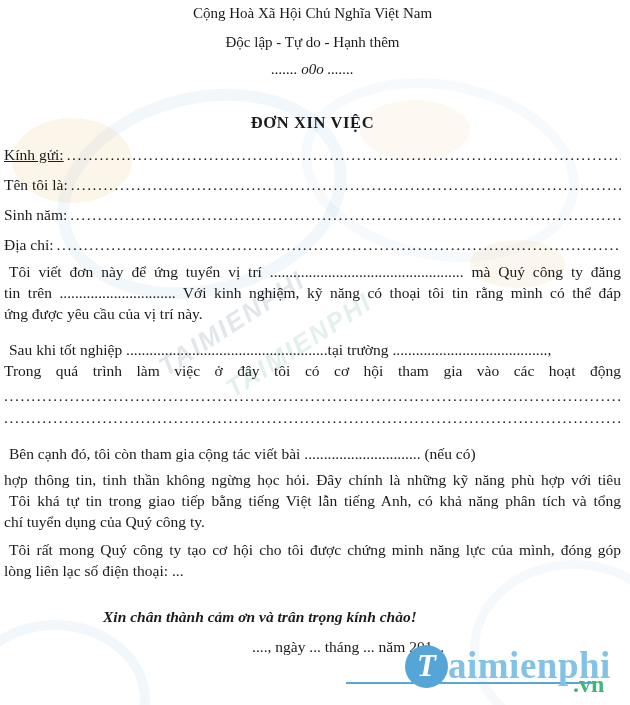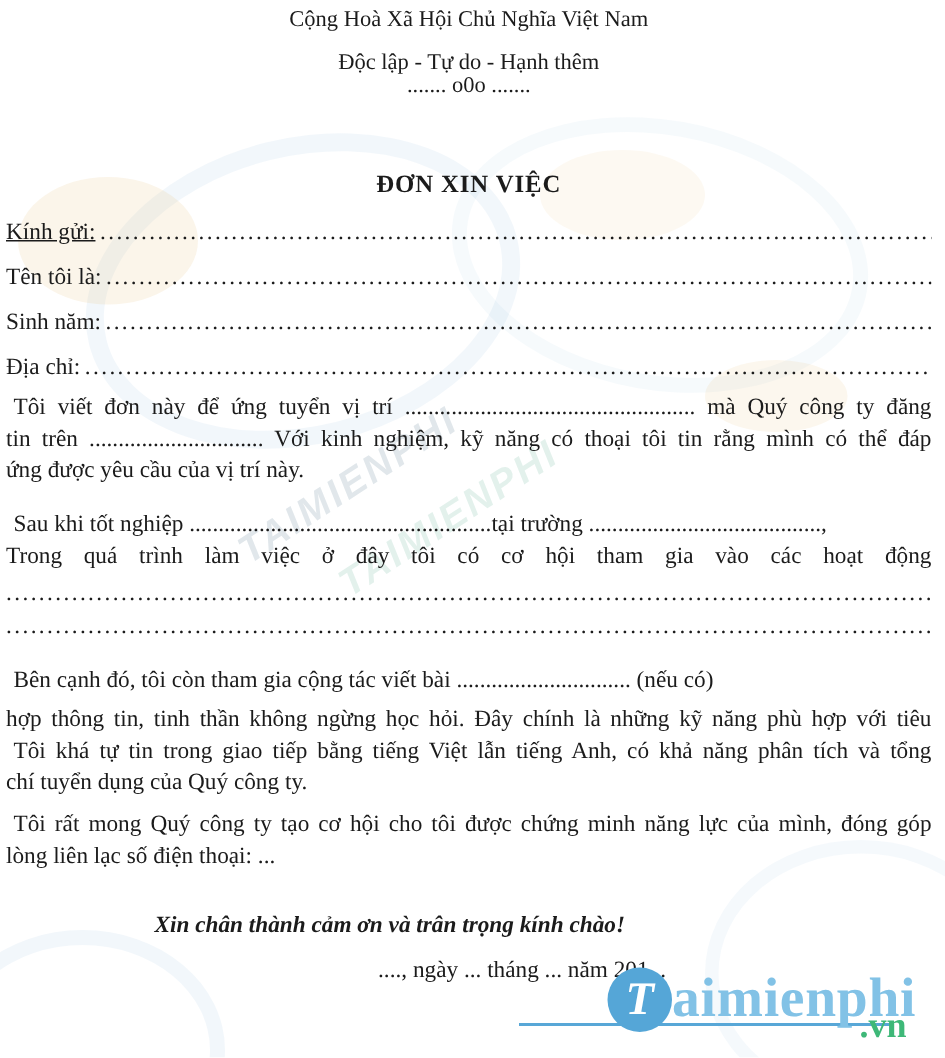--- a/index.html
+++ b/index.html
@@ -61,21 +61,21 @@
   <div class="wm ring wm-ring3"></div>
   <div class="wm ring wm-ring4"></div>
   <div class="wm wm-blob wm-blob1"></div>
   <div class="wm wm-blob wm-blob2"></div>
   <div class="wm wm-blob wm-blob3"></div>
   <div class="wm wm-text wm-text1">TAIMIENPHI</div>
   <div class="wm wm-text wm-text2">TAIMIENPHI</div>
 
   <div class="abs center hline" style="top:2px;">Cộng Hoà Xã Hội Chủ Nghĩa Việt Nam</div>
   <div class="abs center hline" style="top:31px;">Độc lập - Tự do - Hạnh thêm</div>
-  <div class="abs center hline" style="top:46px;">....... o0o .......</div>
+  <div class="abs center hline" style="top:58px;font-style:italic;">....... o0o .......</div>
 
   <div class="abs center hline title" style="top:112px;">ĐƠN XIN VIỆC</div>
 
   <div class="abs fieldline" style="top:144px;">
     <span class="u">Kính gửi:</span><span class="dots">........................................................................................................................</span>
   </div>
   <div class="abs fieldline" style="top:174px;">
     <span>Tên tôi là:</span><span class="dots">........................................................................................................................</span>
   </div>
   <div class="abs fieldline" style="top:204px;">

